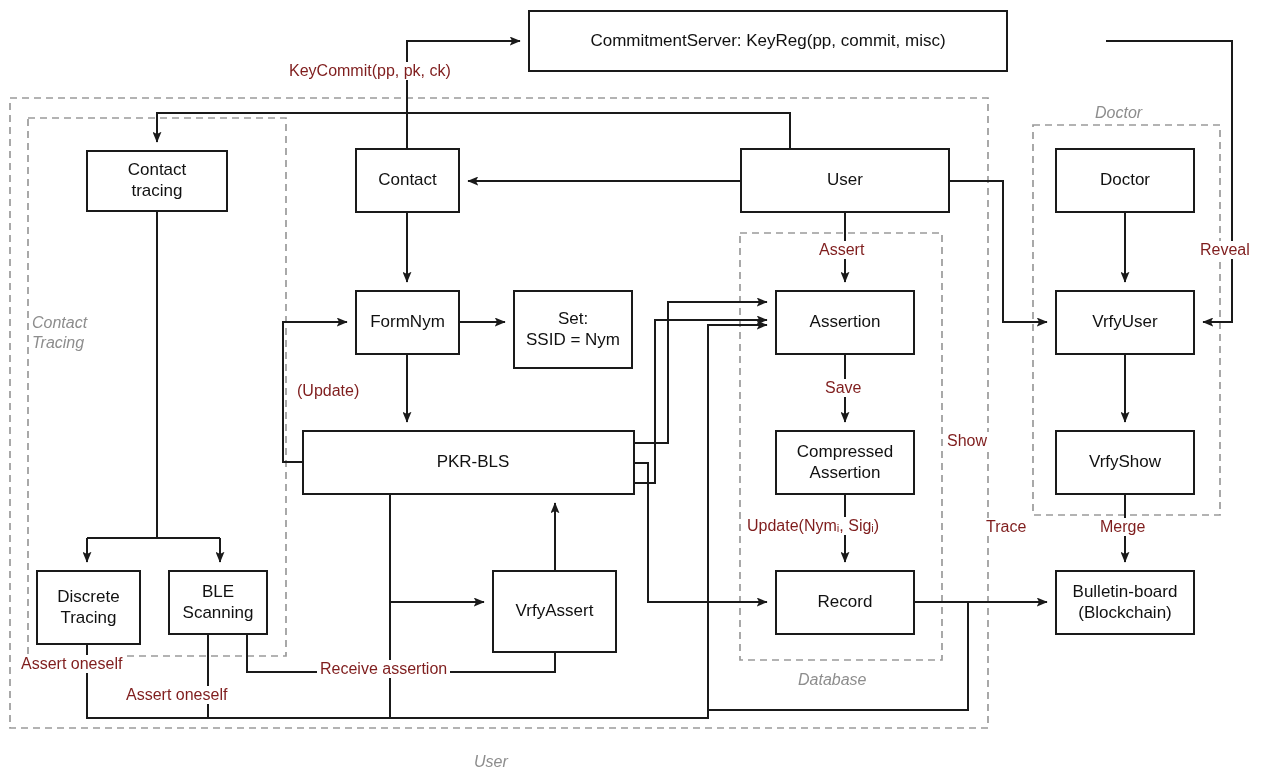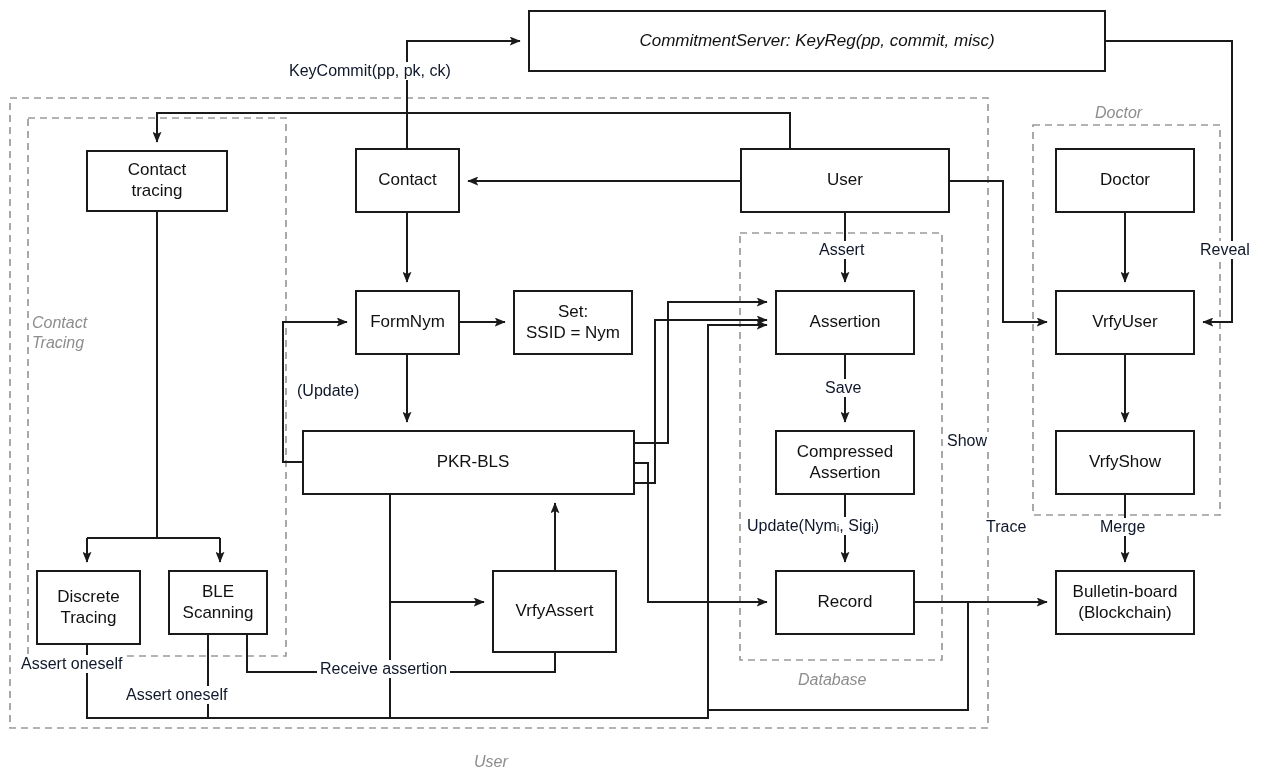--- a/index.html
+++ b/index.html
@@ -5,21 +5,21 @@
   html,body{margin:0;padding:0;background:#ffffff;}
   #stage{position:relative;width:1269px;height:777px;background:#fff;
          font-family:"Liberation Sans","DejaVu Sans",sans-serif;overflow:hidden;}
   #svgroot{position:absolute;left:0;top:0;width:1269px;height:777px;}
   .nodebox{position:absolute;box-sizing:border-box;border:2px solid #1a1a1a;background:#ffffff;
            display:flex;align-items:center;justify-content:center;text-align:center;
            font-size:17px;color:#111;line-height:1.22;z-index:3;}
   .nodebox span{display:block;}
   .grouplabel{position:absolute;font-style:italic;font-size:16px;color:#8d8d8d;z-index:4;
               white-space:pre-line;line-height:1.22;}
-  .edgelabel{position:absolute;font-size:16px;color:#0f172a;background:#ffffff;
+  .edgelabel{position:absolute;font-size:16px;color:#7f1d1d;background:#ffffff;
              padding:0 3px;z-index:5;white-space:nowrap;line-height:1.1;}
 </style>
 </head>
 <body>
 
 <div id="stage">
 
   <svg id="svgroot" viewBox="0 0 1269 777" xmlns="http://www.w3.org/2000/svg">
     <defs>
       <marker id="arrow" markerWidth="11" markerHeight="9" refX="10.3" refY="4.5" orient="auto" markerUnits="userSpaceOnUse">
@@ -88,21 +88,21 @@
 
     </g>
   </svg>
 
   <div class="grouplabel" style="left:32px;top:313px;">Contact
 Tracing</div>
   <div class="grouplabel" style="left:798px;top:670px;">Database</div>
   <div class="grouplabel" style="left:1095px;top:103px;">Doctor</div>
   <div class="grouplabel" style="left:474px;top:752px;">User</div>
 
-  <div class="nodebox" style="left:528px;top:10px;width:578px;height:62px;font-style:italic;">
+  <div class="nodebox" style="left:528px;top:10px;width:480px;height:62px;">
       <span>CommitmentServer: KeyReg(pp, commit, misc)</span>
     </div>
 
   <div class="nodebox" style="left:86px;top:150px;width:142px;height:62px;white-space:pre-line;"><span>Contact
 tracing</span></div>
 
   <div class="nodebox" style="left:355px;top:148px;width:105px;height:65px;">
       <span>Contact</span>
     </div>
 
@@ -111,21 +111,21 @@
     </div>
 
   <div class="nodebox" style="left:1055px;top:148px;width:140px;height:65px;">
       <span>Doctor</span>
     </div>
 
   <div class="nodebox" style="left:355px;top:290px;width:105px;height:65px;">
       <span>FormNym</span>
     </div>
 
-  <div class="nodebox" style="left:513px;top:290px;width:120px;height:65px;white-space:pre-line;"><span>Set:
+  <div class="nodebox" style="left:513px;top:290px;width:120px;height:79px;white-space:pre-line;"><span>Set:
 SSID = Nym</span></div>
 
   <div class="nodebox" style="left:775px;top:290px;width:140px;height:65px;">
       <span>Assertion</span>
     </div>
 
   <div class="nodebox" style="left:1055px;top:290px;width:140px;height:65px;">
       <span>VrfyUser</span>
     </div>
 

